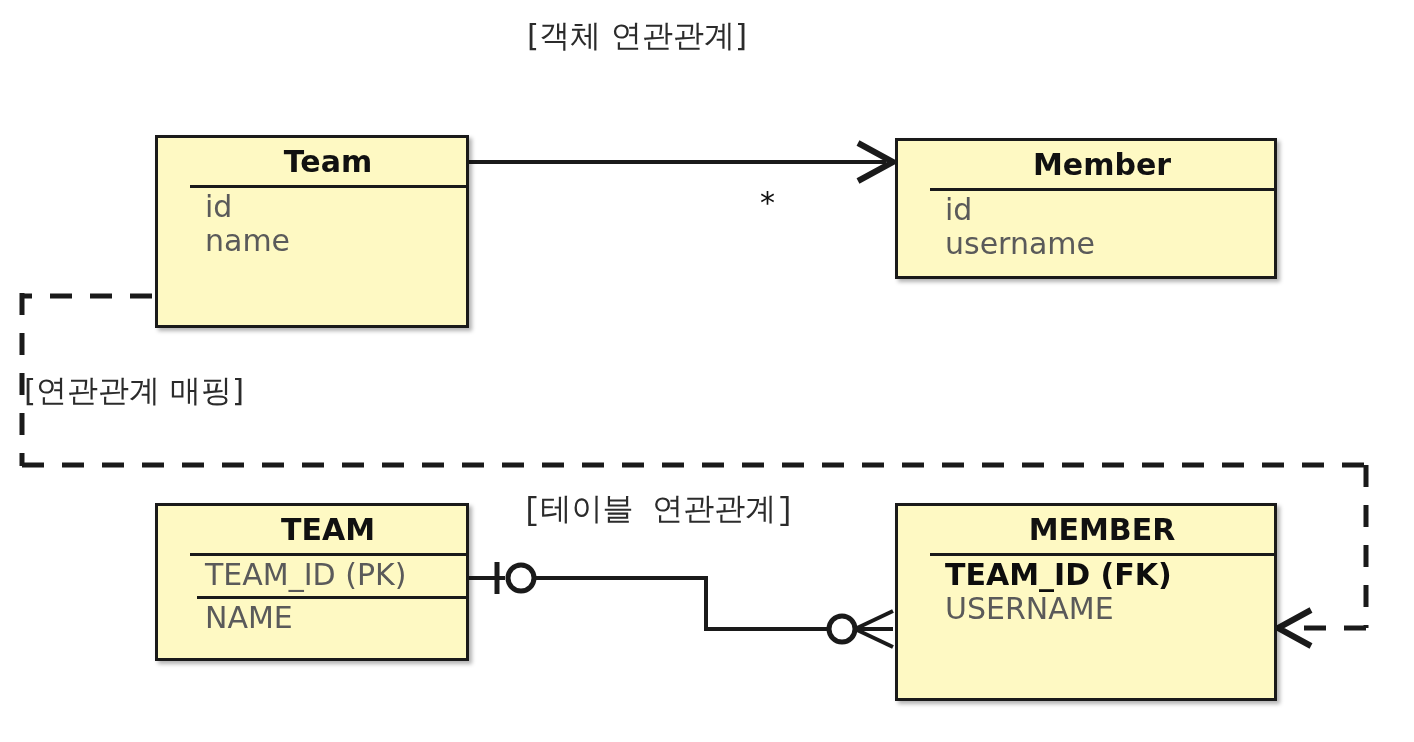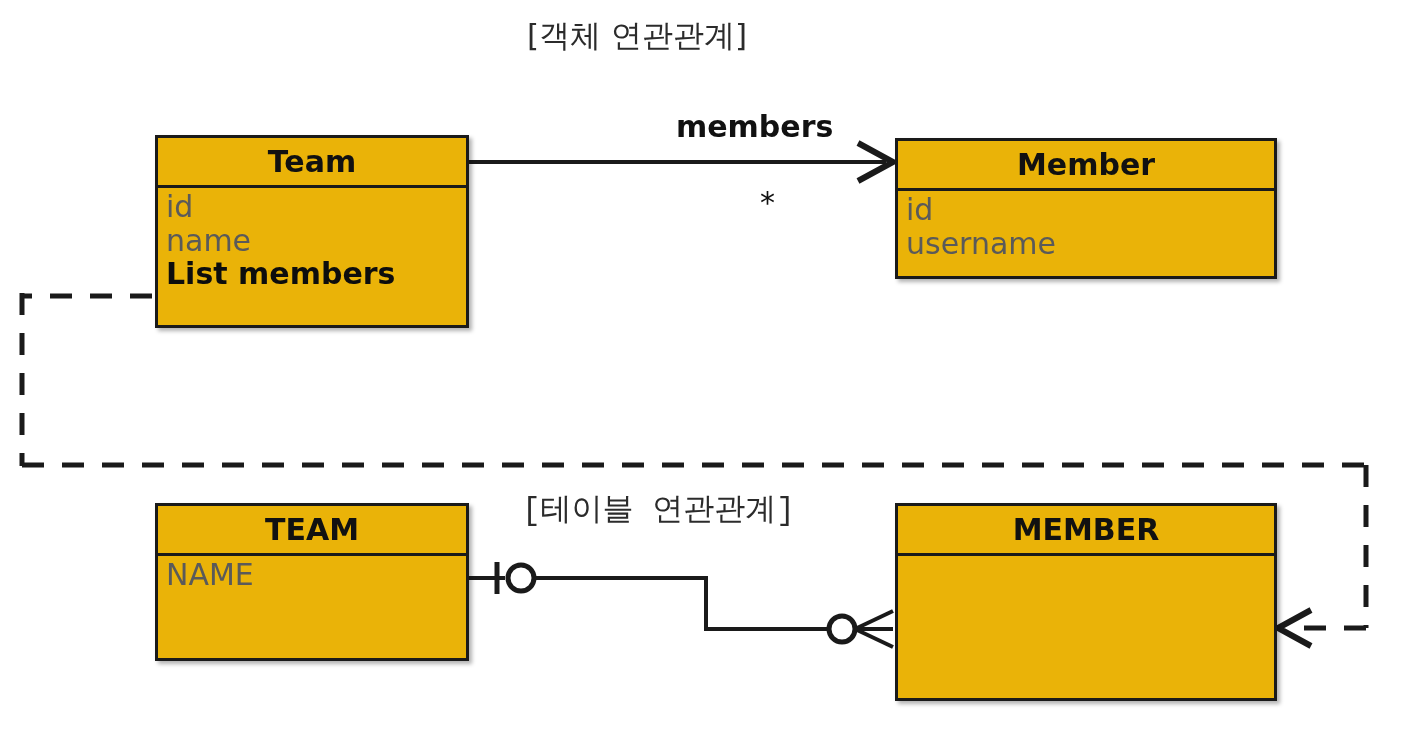--- a/index.html
+++ b/index.html
@@ -28,38 +28,40 @@
     white-space: nowrap;
     font-family: "DejaVu Sans", "Liberation Sans", sans-serif;
   }
   #caption-object   { left: 527px; top: 20px; }
   #caption-mapping  { left: 24px;  top: 375px; }
   #caption-table    { left: 522px; top: 495px; font-family: Liberation Mono, monospace; }
 
   
   .box {
     position: absolute;
-    background: #eab308;
+    background: #fef9c3;
     border: 3px solid #1a1a1a;
     box-sizing: border-box;
     box-shadow: 3px 3px 4px rgba(0,0,0,0.30);
+    padding-left: 32px;
   }
   .box-title {
     text-align: center;
     font-weight: bold;
     color: #111111;
     font-size: 30px;
     line-height: 1;
     padding: 9px 4px 8px 4px;
     border-bottom: 3px solid #1a1a1a;
     white-space: nowrap;
     font-family: "DejaVu Sans", "Liberation Sans", sans-serif;
   }
   .compartment {
     padding: 2px 0 4px 8px;
+    margin-left: 7px;
   }
   .compartment.ruled {
     border-bottom: 3px solid #1a1a1a;
   }
   .attr {
     font-size: 30px;
     line-height: 1.12;
     color: #5a5a5a;
     white-space: nowrap;
     font-family: "DejaVu Sans", "Liberation Sans", sans-serif;
@@ -153,42 +155,48 @@
     </g>
   </svg>
 
   <div class="caption" id="caption-object">[객체 연관관계]</div>
 
   <div class="box" id="class-team">
     <div class="box-title">Team</div>
     <div class="compartment">
       <div class="attr">id</div>
       <div class="attr">name</div>
-      <div class="attr strong">List members</div>
     </div>
   </div>
 
   <div class="box" id="class-member">
     <div class="box-title">Member</div>
     <div class="compartment">
       <div class="attr">id</div>
       <div class="attr">username</div>
     </div>
   </div>
 
-  <div class="conn-label" id="label-members">members</div>
   <div class="multiplicity" id="label-star">*</div>
 
+  <div class="caption" id="caption-mapping">[연관관계 매핑]</div>
 
   <div class="caption" id="caption-table">[테이블 연관관계]</div>
 
   <div class="box" id="table-team">
     <div class="box-title">TEAM</div>
+    <div class="compartment ruled">
+      <div class="attr">TEAM_ID (PK)</div>
+    </div>
     <div class="compartment">
       <div class="attr">NAME</div>
     </div>
   </div>
 
   <div class="box" id="table-member">
     <div class="box-title">MEMBER</div>
+    <div class="compartment">
+      <div class="attr strong">TEAM_ID (FK)</div>
+      <div class="attr">USERNAME</div>
+    </div>
   </div>
 
 </div>
 
 </body></html>

